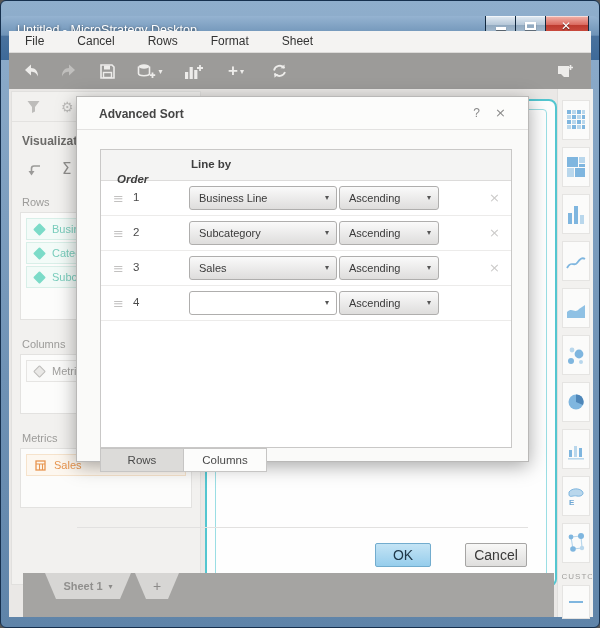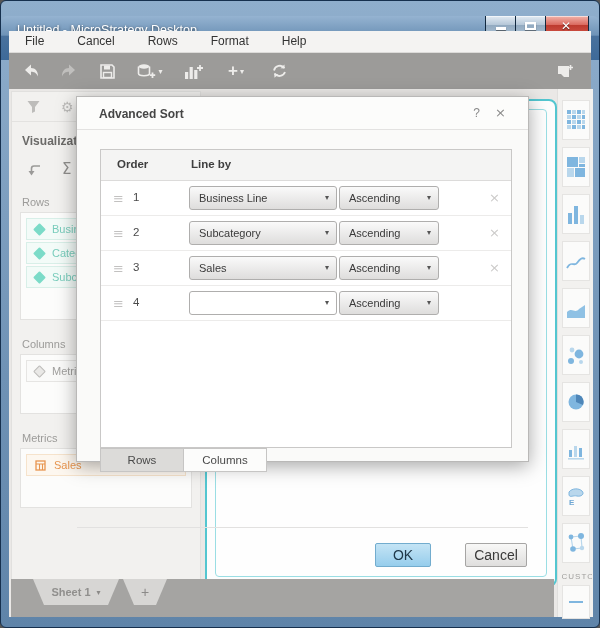--- a/index.html
+++ b/index.html
@@ -82,41 +82,41 @@
   
   .gallery{ position:absolute; left:548px; top:0; width:36px; bottom:0; background:#F2F1EF;
     border-left:1px solid #E0DFDD; padding-top:11px; display:flex; flex-direction:column; align-items:center; }
   .gal-item{ width:28px; height:40px; margin-bottom:7px; background:#FBFBFA; border:1px solid #E5E4E2;
     display:flex; align-items:center; justify-content:center; flex:0 0 auto; }
   .gal-label{ width:30px; overflow:hidden; white-space:nowrap; font-size:8px; letter-spacing:1px;
     color:#A09F9D; margin:2px 0 4px 2px; flex:0 0 auto; }
   .gal-item.partial{ height:34px; margin-bottom:0; }
 
   
-  .sheetbar{ position:absolute; left:2px; right:37px; bottom:0; height:38px; background:#A5A4A2; }
+  .sheetbar{ position:absolute; left:14px; right:37px; bottom:0; height:44px; background:#A5A4A2; }
   .sheet-tab{ position:absolute; top:0; height:26px; background:#D7D6D4; color:#908F8D;
     font-size:11px; font-weight:bold; display:flex; align-items:center; justify-content:center; gap:6px;
     clip-path:polygon(0 0,100% 0,calc(100% - 11px) 100%,11px 100%); }
   .sheet-tab.main{ left:22px; width:86px; }
   .sheet-tab.add{ left:112px; width:44px; font-size:14px; font-weight:normal; color:#8B8A88; }
   .sheet-caret{ font-size:8px; color:#8B8A88; }
 
   
   .dialog{ position:absolute; left:75px; top:95px; width:453px; height:366px; background:#FAFAF9;
     border:1px solid #B9B8B7; box-shadow:0 4px 18px rgba(0,0,0,.35); z-index:20; }
   .dlg-header{ position:absolute; top:0; left:0; right:0; height:33px; background:#FCFCFB;
     border-bottom:1px solid #E3E2E1; }
   .dlg-title{ position:absolute; left:22px; top:10px; font-size:12px; font-weight:bold; color:#454545; }
   .dlg-help{ position:absolute; right:48px; top:9px; font-size:12px; color:#8A8A8A; cursor:default; }
   .dlg-close{ position:absolute; right:22px; top:8px; font-size:13px; color:#8A8A8A; cursor:default; }
 
   .sort-table{ position:absolute; left:23px; top:52px; width:412px; height:299px; background:#fff;
     border:1px solid #C9C8C7; }
   .st-head{ height:31px; background:#F4F4F3; border-bottom:1px solid #DCDBDA; position:relative; }
-  .st-head .h-order{ position:absolute; left:16px; top:8px; font-size:11.5px; font-weight:bold; color:#3E3E3E; }
+  .st-head .h-order{ position:absolute; left:16px; top:23px; font-size:11.5px; font-weight:bold; color:#3E3E3E;font-style:italic; }
   .st-head .h-sortby{ position:absolute; left:90px; top:8px; font-size:11.5px; font-weight:bold; color:#3E3E3E; }
   .st-row{ height:35px; position:relative; border-bottom:1px solid #ECEBEA; }
   .st-row .handle{ position:absolute; left:12px; top:10px; font-size:13px; color:#C2C1C0; cursor:grab; }
   .st-row .num{ position:absolute; left:32px; top:10px; font-size:11.5px; color:#4A4A4A; }
   .select{ position:absolute; top:5px; height:24px; border:1px solid #AFAEAD; border-radius:3px;
     background:linear-gradient(#FAFAFA,#DEDDDC); font-size:11px; color:#3A3A3A;
     line-height:22px; padding:0 20px 0 9px; cursor:default; white-space:nowrap; overflow:hidden; }
   .select .caret{ position:absolute; right:7px; top:0; line-height:22px; font-size:8px; color:#555; }
   .sel-sort{ left:88px; width:148px; }
   .sel-dir{ left:238px; width:100px; }
@@ -154,21 +154,21 @@
           <span class="glyph-close sym">✕</span>
         </div>
     </div>
   </div>
 
   <div class="menubar">
     <span class="menu-item">File</span>
     <span class="menu-item">Cancel</span>
     <span class="menu-item">Rows</span>
     <span class="menu-item">Format</span>
-    <span class="menu-item">Help</span>
+    <span class="menu-item">Sheet</span>
   </div>
 
   <div class="toolbar">
     <div class="tb">
       <svg width="18" height="16" viewBox="0 0 18 16">
           <path d="M3 7 L9 1.5 L9 5 C13.5 5 16 8 16 13.5 C14 9.5 12 8.8 9 8.8 L9 12.5 Z" fill="#EDECEA"></path>
         </svg>
     </div>
     <div class="tb disabled">
       <svg width="18" height="16" viewBox="0 0 18 16">

